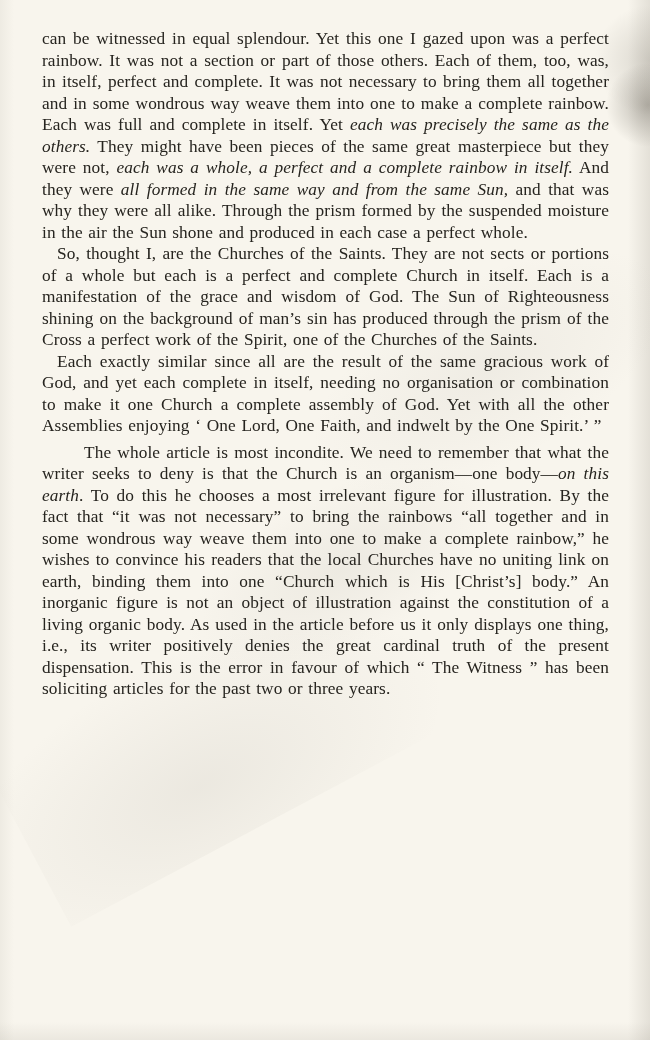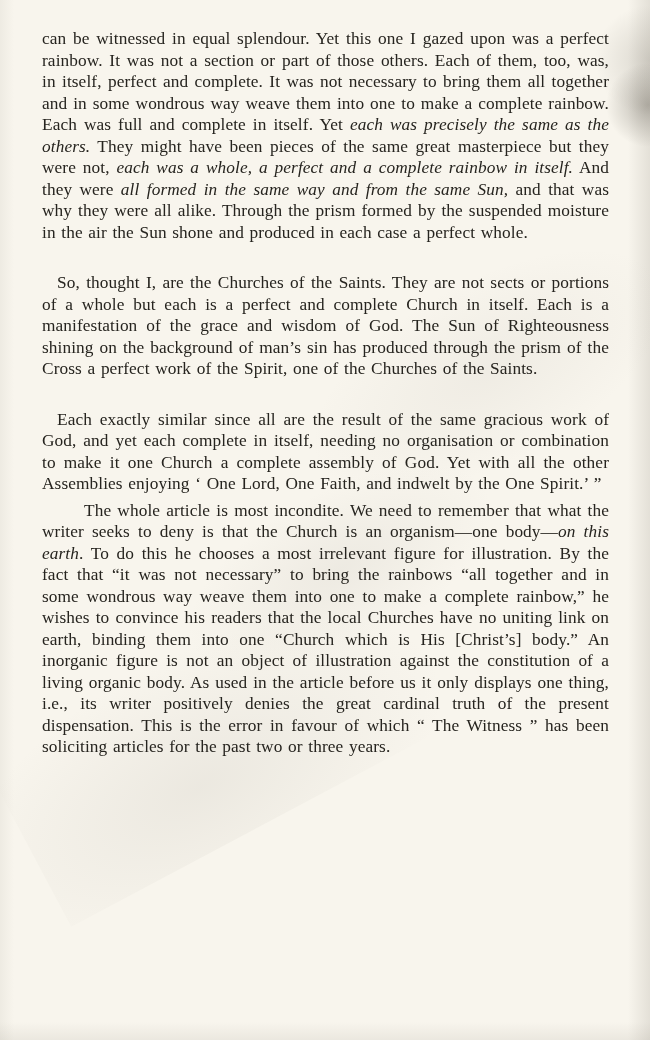--- a/index.html
+++ b/index.html
@@ -44,21 +44,21 @@
     left: 42px;
     top: 28px;
     width: 567px;
     text-align: justify;
     font-size: 17.3px;
     line-height: 21.5px;
     letter-spacing: 0.1px;
     word-spacing: 1.2px;
   }
   .text-block p { margin: 0; }
-  .text-block p.indent { text-indent: 15px; margin-top: 29px; }
+  .text-block p.indent { text-indent: 15px; }
   .text-block p.indent-large { text-indent: 42px; }
   .text-block p.space-before { margin-top: 5px; }
   .italic { font-style: italic; }
   .page-number {
     position: absolute;
     left: 0;
     right: 0;
     top: 1042px;
     text-align: center;
     font-size: 16.5px;

